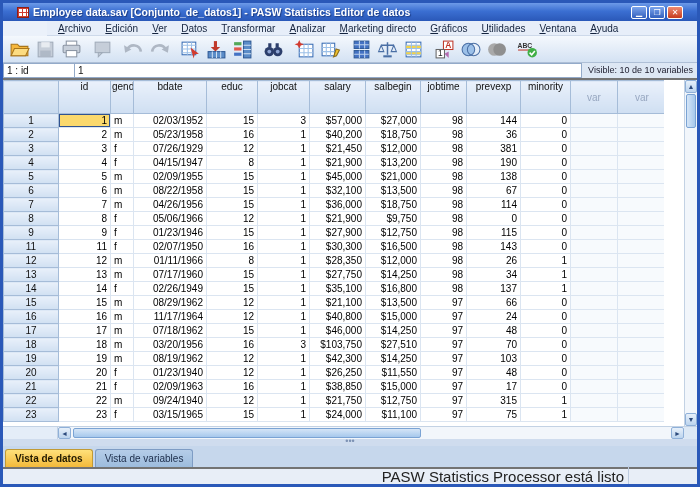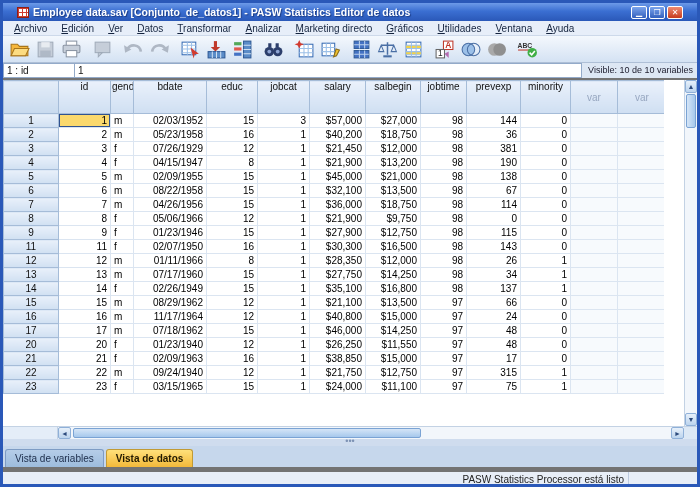--- a/index.html
+++ b/index.html
@@ -21,21 +21,21 @@
     border:1px solid #8c1f15; }
   .title { color:#fff; font-size:10.5px; font-weight:bold; text-shadow:1px 1px 1px #1c3c85;
     white-space:nowrap; overflow:hidden; flex:1; }
   .winbtns { display:flex; gap:2px; }
   .wbtn { width:16px; height:13px; border:1px solid #fff; border-radius:2px;
     font-size:8px; line-height:11px; text-align:center; color:#fff; font-weight:bold;
     background:linear-gradient(180deg,#7ba4ec,#3360bd); cursor:default; }
   .wbtn.close { background:linear-gradient(180deg,#ee8a70,#c63b1d); }
   
   .menubar { height:15px; flex:0 0 15px; background:#e7eef9; display:flex; align-items:center;
-    padding-left:4px; border-bottom:1px solid #cdd9ea; }
+    padding-left:4px; border-bottom:1px solid #cdd9ea;margin-left:44px; }
   .menu-item { font-size:10px; color:#15243f; padding:0 7px; white-space:nowrap; }
   .menu-item u { text-decoration:underline; }
   
   .toolbar { height:27px; flex:0 0 27px; background:linear-gradient(180deg,#f4f8fd,#d4e2f3);
     border-bottom:1px solid #aebfd6; display:flex; align-items:center; padding-left:4px; gap:1px; }
   .tbtn { width:25px; height:24px; display:flex; align-items:center; justify-content:center; }
   .tbtn svg { width:21px; height:19px; }
   .tbtn.disabled { opacity:.9; }
   .tbtn.gap { margin-left:5px; }
   
@@ -88,22 +88,22 @@
   .scorner { width:13px; flex:0 0 13px; background:#dce8f5; }
   
   .splitter { height:7px; flex:0 0 7px; background:#cfdcee; text-align:center;
     font-size:9px; line-height:4px; color:#7e93b5; }
   .tabstrip { height:21px; flex:0 0 21px; background:#c6d7ec; display:flex;
     align-items:flex-end; padding-left:2px; gap:2px; }
   .tab { font-size:10px; padding:3px 9px 3px 9px; border:1px solid #7e9cc4; border-bottom:none;
     border-radius:3px 3px 0 0; background:linear-gradient(180deg,#b5cde8,#9dbcdd); color:#1c2c49; }
   .tab.active { background:linear-gradient(180deg,#ffe07a,#f3b93a); border-color:#c19a35;
     font-weight:bold; color:#221a00; }
-  .statusbar { height:17px; flex:0 0 17px; background:#e8eef7; border-top:5px solid #737373;
-    display:flex; align-items:flex-start; font-size:10px; color:#222; }
+  .statusbar { height:17px; flex:0 0 17px; background:#e8eef7; border-top:2px solid #737373;
+    display:flex; align-items:center; font-size:15px; color:#222; }
   .spanel-main { flex:1; border-right:1px solid #bccadf; }
   .spanel-msg { flex:0 0 150px; border-right:1px solid #bccadf; padding:2px 4px; white-space:nowrap; }
   .spanel-sm { flex:0 0 17px; border-right:1px solid #bccadf; }
 </style>
 </head>
 <body>
 
 <div class="window">
 
   <div class="titlebar">
@@ -564,20 +564,52 @@
               <td class="">$46,000</td>
               <td class="">$14,250</td>
               <td class="">97</td>
               <td class="">48</td>
               <td class="">0</td>
               <td class="ghostcell"></td>
               <td class="ghostcell"></td>
               <td class="fillercell"></td>
             </tr>
             <tr>
+              <th class="rowhdr">18</th>
+              <td class="">18</td>
+              <td class="left">m</td>
+              <td class="">03/20/1956</td>
+              <td class="">16</td>
+              <td class="">3</td>
+              <td class="">$103,750</td>
+              <td class="">$27,510</td>
+              <td class="">97</td>
+              <td class="">70</td>
+              <td class="">0</td>
+              <td class="ghostcell"></td>
+              <td class="ghostcell"></td>
+              <td class="fillercell"></td>
+            </tr>
+            <tr>
+              <th class="rowhdr">19</th>
+              <td class="">19</td>
+              <td class="left">m</td>
+              <td class="">08/19/1962</td>
+              <td class="">12</td>
+              <td class="">1</td>
+              <td class="">$42,300</td>
+              <td class="">$14,250</td>
+              <td class="">97</td>
+              <td class="">103</td>
+              <td class="">0</td>
+              <td class="ghostcell"></td>
+              <td class="ghostcell"></td>
+              <td class="fillercell"></td>
+            </tr>
+            <tr>
               <th class="rowhdr">20</th>
               <td class="">20</td>
               <td class="left">f</td>
               <td class="">01/23/1940</td>
               <td class="">12</td>
               <td class="">1</td>
               <td class="">$26,250</td>
               <td class="">$11,550</td>
               <td class="">97</td>
               <td class="">48</td>
@@ -651,22 +683,22 @@
     <div class="htrack">
       <div class="hthumb"></div>
     </div>
     <div class="hbtn">►</div>
     <div class="scorner"></div>
   </div>
 
   <div class="splitter">•••</div>
 
   <div class="tabstrip" id="tabstrip">
+      <div class="tab active">Vista de datos</div>
       <div class="tab">Vista de variables</div>
-      <div class="tab active">Vista de datos</div>
     </div>
 
   <div class="statusbar">
     <div class="spanel-main"></div>
     <div class="spanel-msg">PASW Statistics Processor está listo</div>
     <div class="spanel-sm"></div>
     <div class="spanel-sm"></div>
     <div class="spanel-sm"></div>
     <div class="spanel-sm"></div>
   </div>

